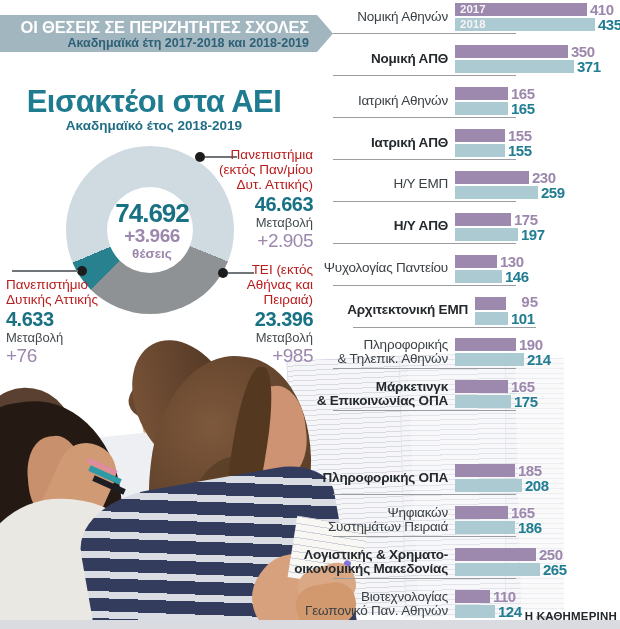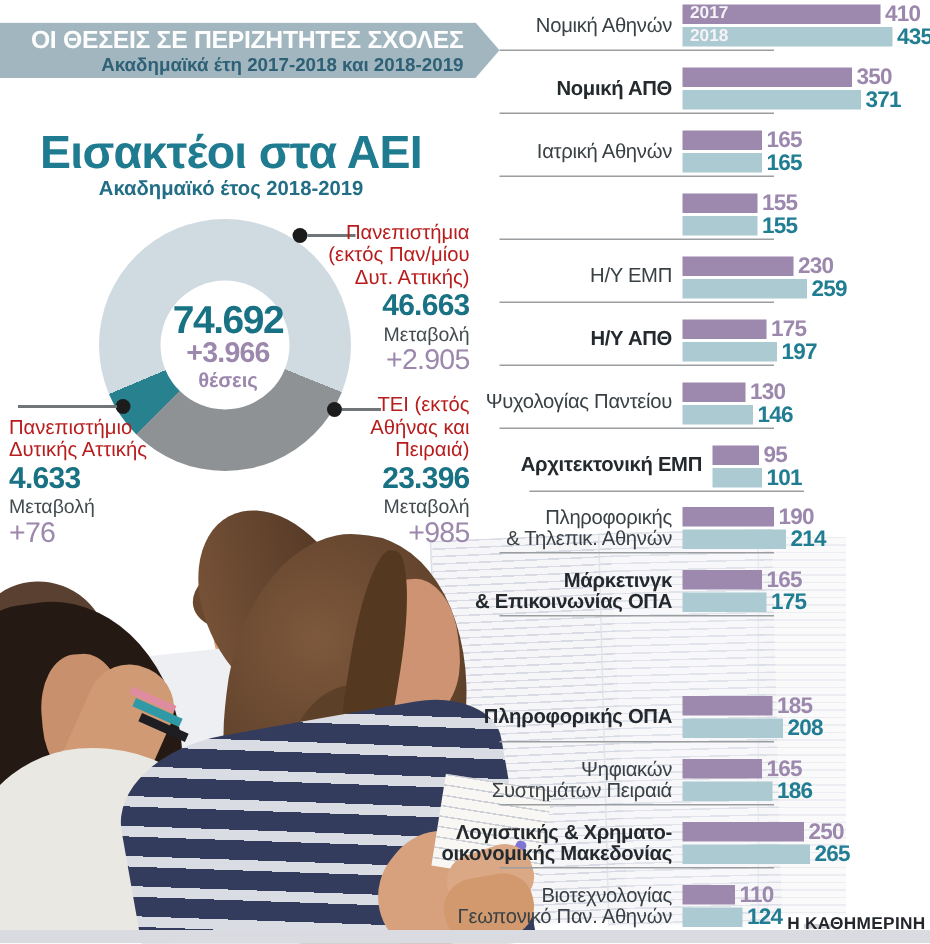--- a/index.html
+++ b/index.html
@@ -179,20 +179,23 @@
         <div class="row-label">
           <span>Ιατρική Αθηνών</span>
         </div>
         <div class="bar b1" style="left: 455px; top: 3px; width: 53px;"></div>
         <div class="bar b2" style="left: 455px; top: 18px; width: 53px;"></div>
         <div class="bar-val v1" style="left: 511px; top: 2px;">165</div>
         <div class="bar-val v2" style="left: 511px; top: 17px;">165</div>
         <div class="divider" style="left: 333px; top: 33px;"></div>
       </div>
       <div class="bar-row" style="top: 125.8px;">
+        <div class="row-label bold">
+          <span>Ιατρική ΑΠΘ</span>
+        </div>
         <div class="bar b1" style="left: 455px; top: 3px; width: 50px;"></div>
         <div class="bar b2" style="left: 455px; top: 18px; width: 50px;"></div>
         <div class="bar-val v1" style="left: 508px; top: 2px;">155</div>
         <div class="bar-val v2" style="left: 508px; top: 17px;">155</div>
         <div class="divider" style="left: 333px; top: 33px;"></div>
       </div>
       <div class="bar-row" style="top: 167.7px;">
         <div class="row-label">
           <span>Η/Υ ΕΜΠ</span>
         </div>
@@ -221,21 +224,21 @@
         <div class="bar-val v1" style="left: 500px; top: 2px;">130</div>
         <div class="bar-val v2" style="left: 505px; top: 17px;">146</div>
         <div class="divider" style="left: 333px; top: 33px;"></div>
       </div>
       <div class="bar-row" style="top: 293.5px; margin-left: 20px;">
         <div class="row-label bold">
           <span>Αρχιτεκτονική ΕΜΠ</span>
         </div>
         <div class="bar b1" style="left: 455px; top: 3px; width: 31px;"></div>
         <div class="bar b2" style="left: 455px; top: 18px; width: 33px;"></div>
-        <div class="bar-val v1" style="left: 489px; top: 2px;">95</div>
+        <div class="bar-val v1" style="left: 501px; top: 2px; font-family: Liberation Mono, monospace;">95</div>
         <div class="bar-val v2" style="left: 491px; top: 17px;">101</div>
         <div class="divider" style="left: 333px; top: 33px;"></div>
       </div>
       <div class="bar-row" style="top: 335.4px;">
         <div class="row-label">
           <span>Πληροφορικής</span>
           <span>&amp; Τηλεπικ. Αθηνών</span>
         </div>
         <div class="bar b1" style="left: 455px; top: 3px; width: 61px;"></div>
         <div class="bar b2" style="left: 455px; top: 18px; width: 69px;"></div>

